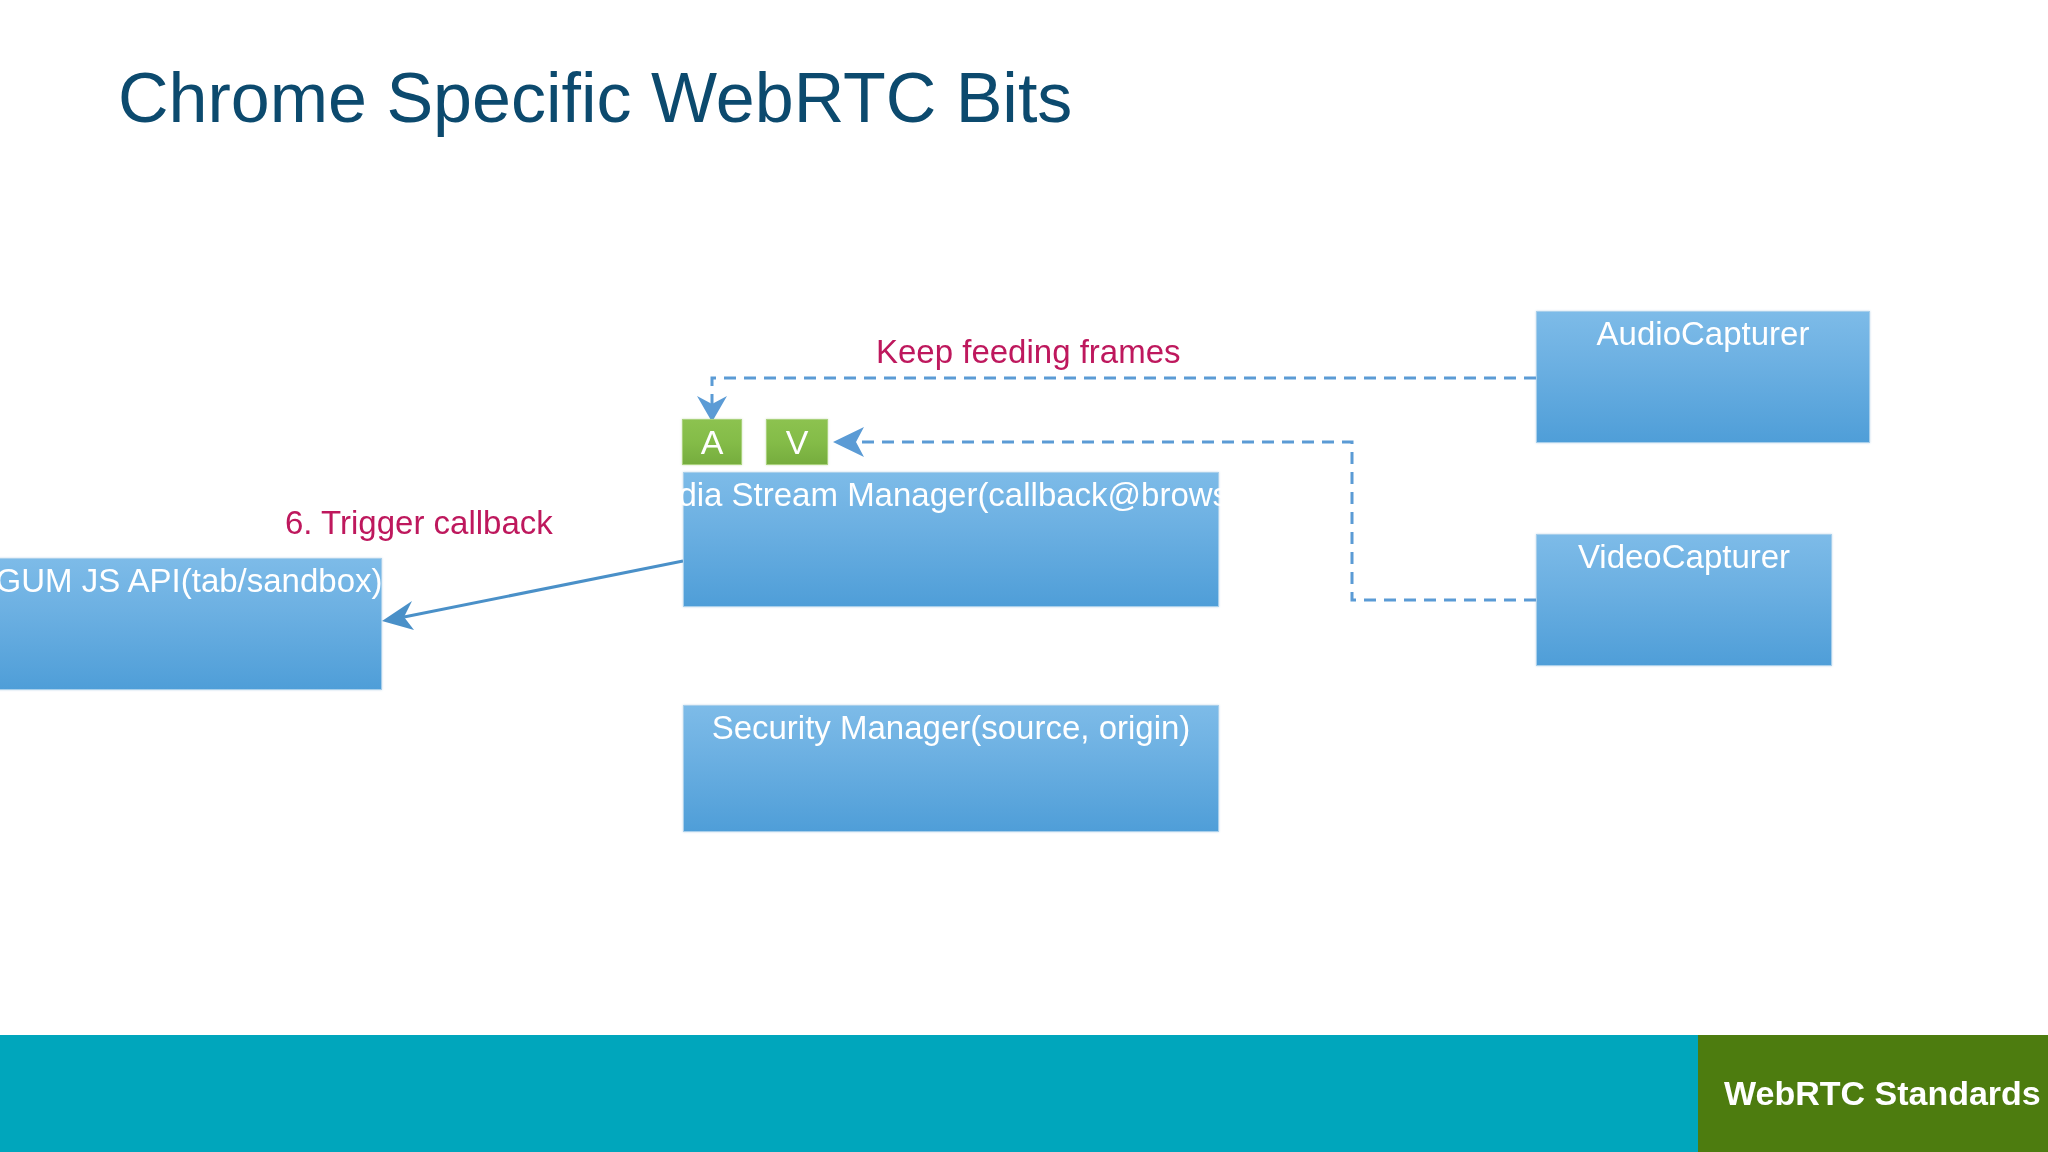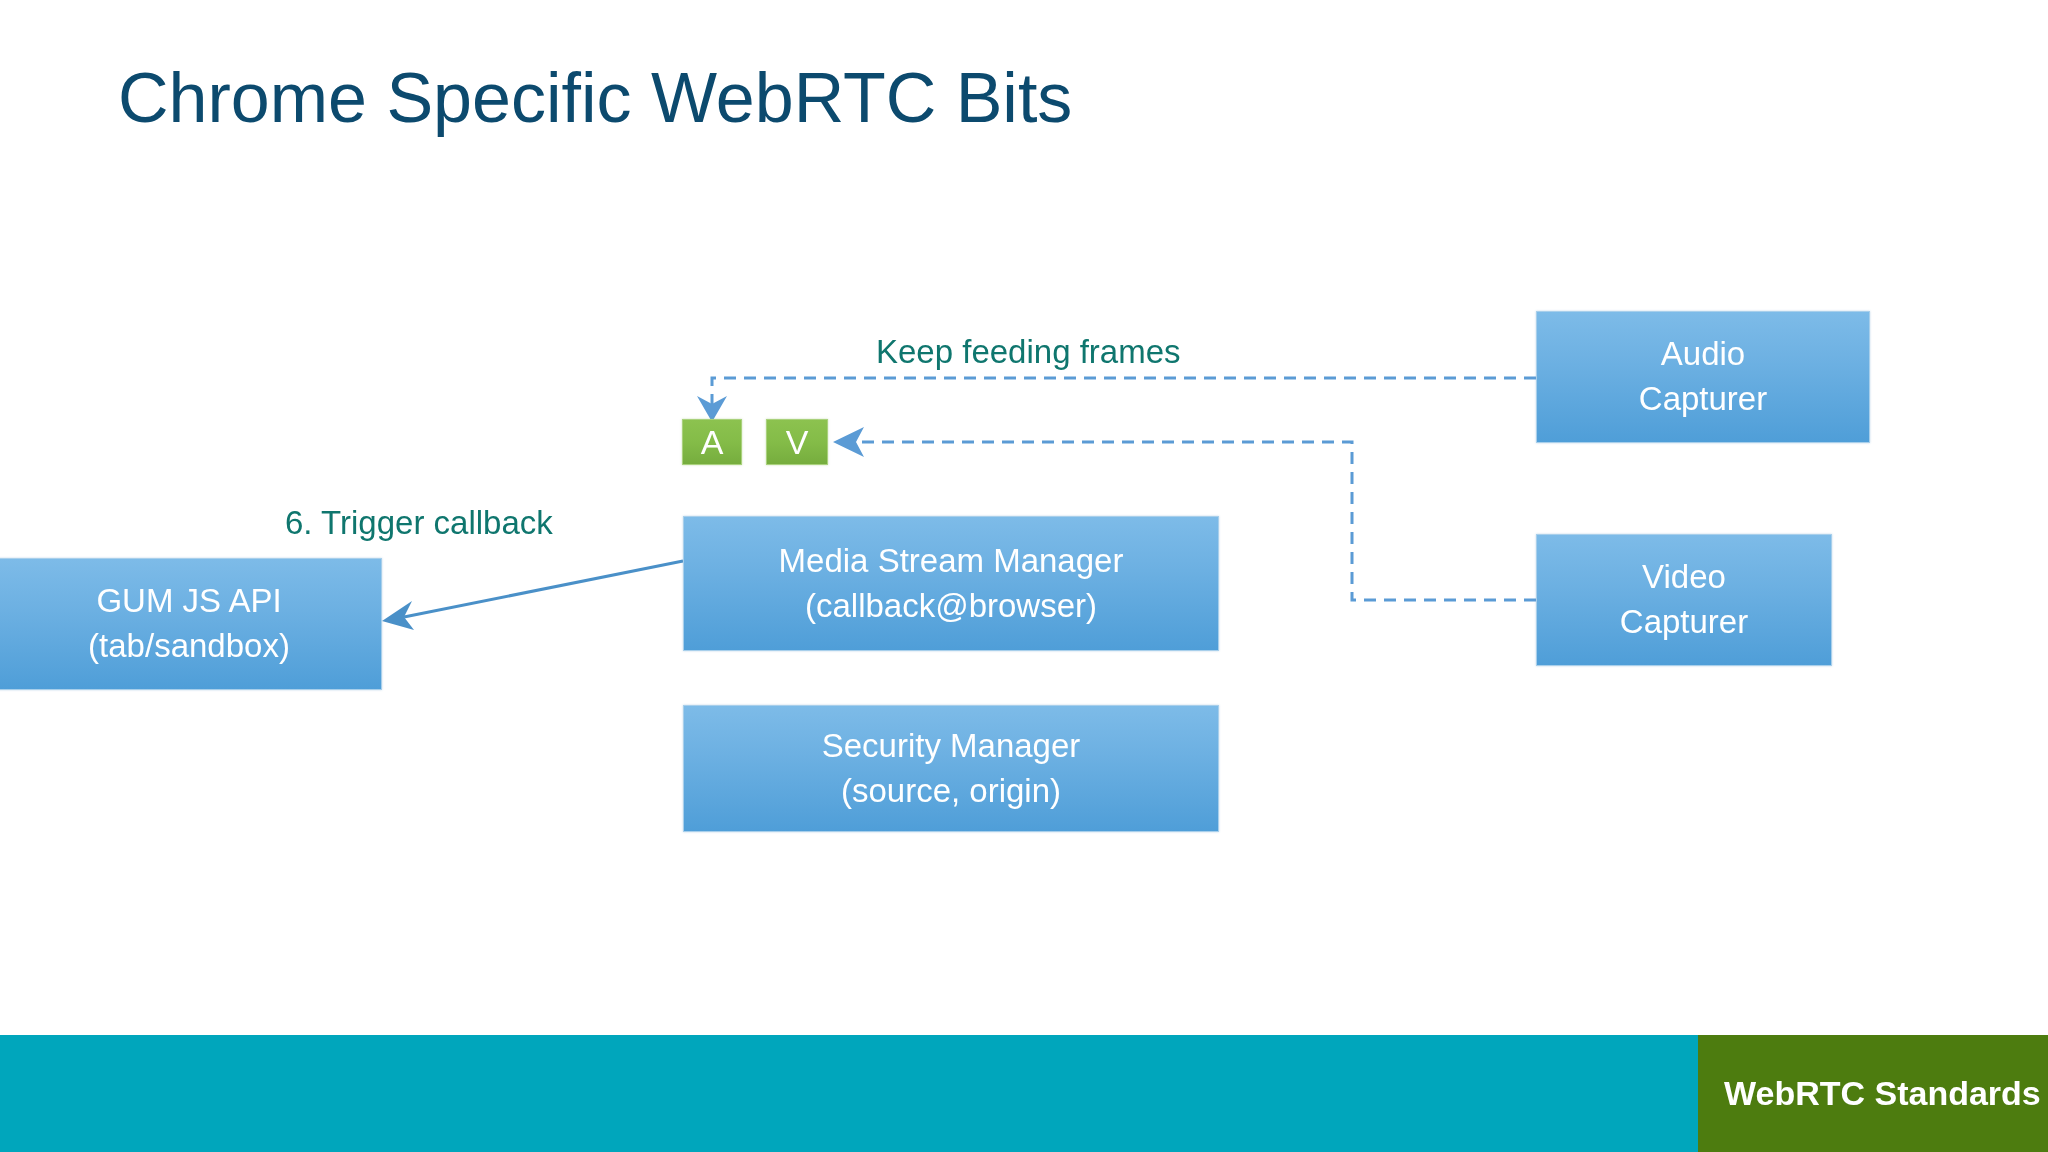--- a/index.html
+++ b/index.html
@@ -38,34 +38,34 @@
   }
 
   
   .node-box {
     position: absolute;
     background: linear-gradient(to bottom, #7dbbe8 0%, #6cb0e2 40%, #4f9ed8 100%);
     border: 1px solid #a8cfeb;
     box-shadow: 0 0 2px rgba(120,170,210,0.45);
     color: #ffffff;
     display: flex;
-    flex-direction: column;
-    align-items: center;
+    flex-direction: row;
+    align-items: flex-start;
     justify-content: center;
     text-align: center;
     font-size: 33px;
     font-weight: 400;
     line-height: 1.36;
     padding: 0 8px;
   }
   .node-box .line { display: block; white-space: nowrap; }
 
   
   #box-gum            { left: -4px;   top: 558px; width: 386px;  height: 132px; }
-  #box-media-stream   { left: 683px;  top: 516px; width: 536px;  height: 135px; }
+  #box-media-stream   { left: 683px;  top: 472px; width: 536px;  height: 135px; }
   #box-security       { left: 683px;  top: 705px; width: 536px;  height: 127px; }
   #box-audio-capturer { left: 1536px; top: 311px; width: 334px;  height: 132px; }
   #box-video-capturer { left: 1536px; top: 534px; width: 296px;  height: 132px; }
 
   
   .chip-box {
     position: absolute;
     background: linear-gradient(to bottom, #8cc24f 0%, #84bc48 50%, #76ad3e 100%);
     border: 1px solid #a9d17c;
     box-shadow: 0 0 2px rgba(150,195,110,0.5);
@@ -75,21 +75,21 @@
     justify-content: center;
     font-size: 34px;
     line-height: 1;
   }
   #chip-audio { left: 682px; top: 419px; width: 60px; height: 46px; }
   #chip-video { left: 766px; top: 419px; width: 62px; height: 46px; }
 
   
   .diagram-label {
     position: absolute;
-    color: #0f766e;
+    color: #be185d;
     font-size: 33px;
     white-space: nowrap;
     line-height: 1.2;
   }
   #label-keep-feeding { left: 876px; top: 332px; }
   #label-trigger-cb   { left: 285px; top: 503px; }
 
   
   #connectors {
     position: absolute;

